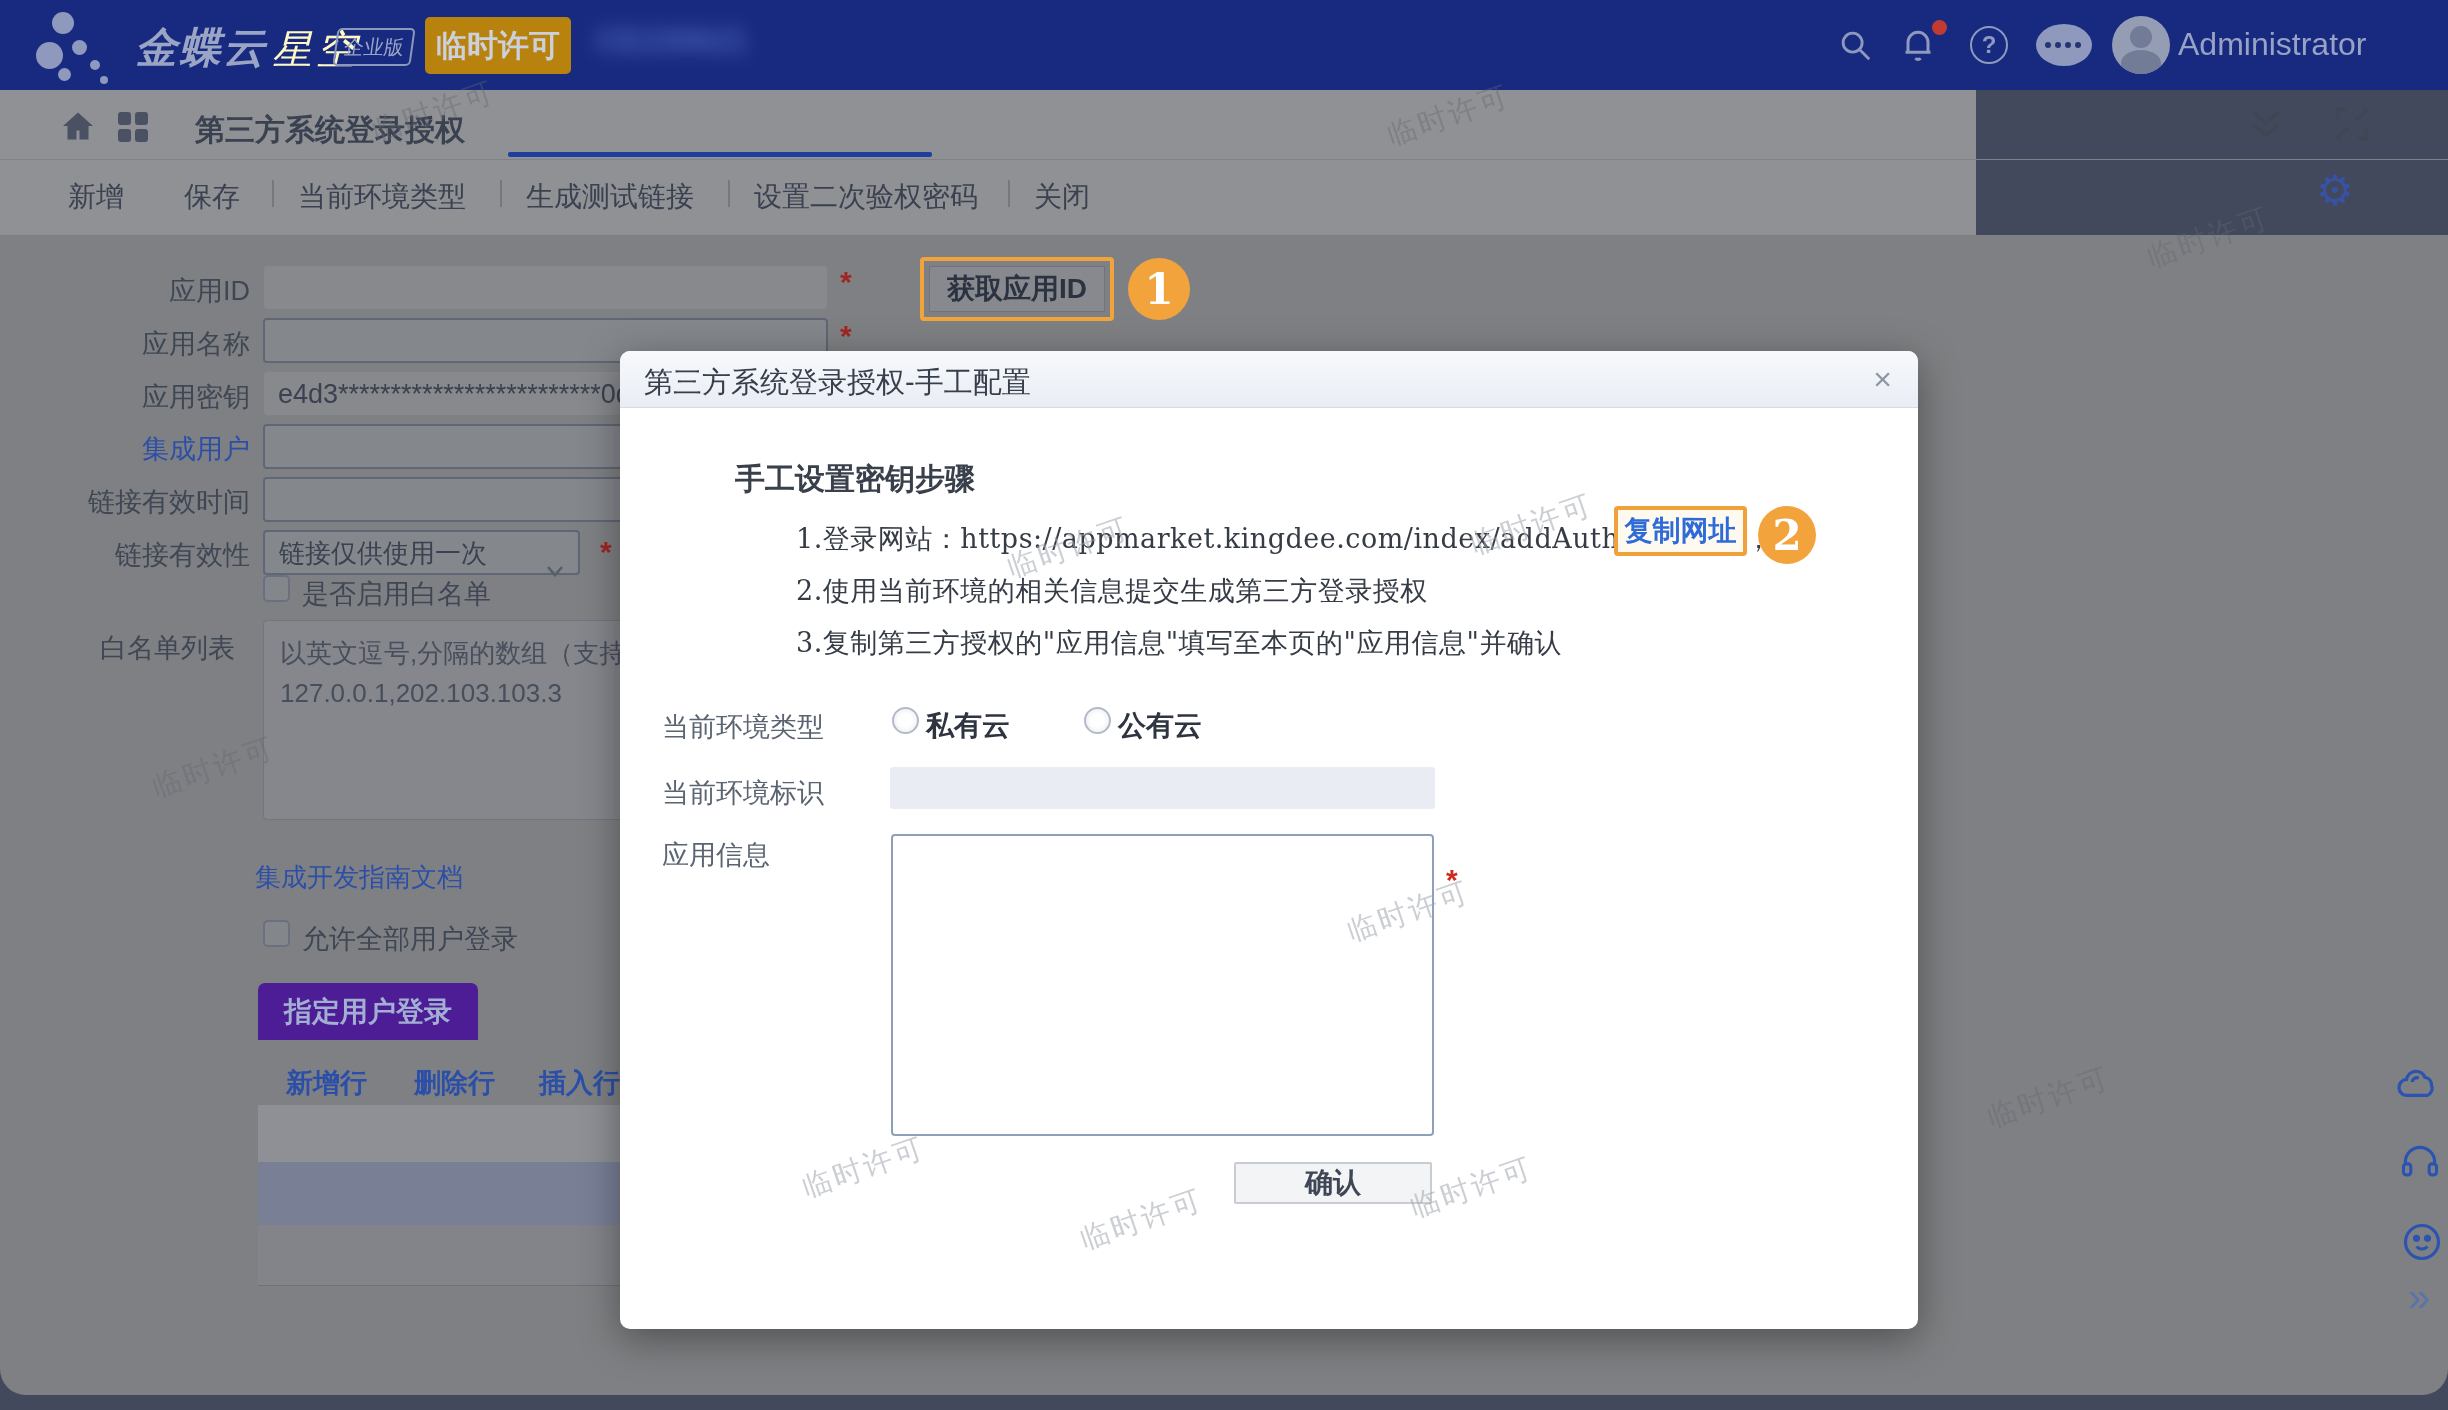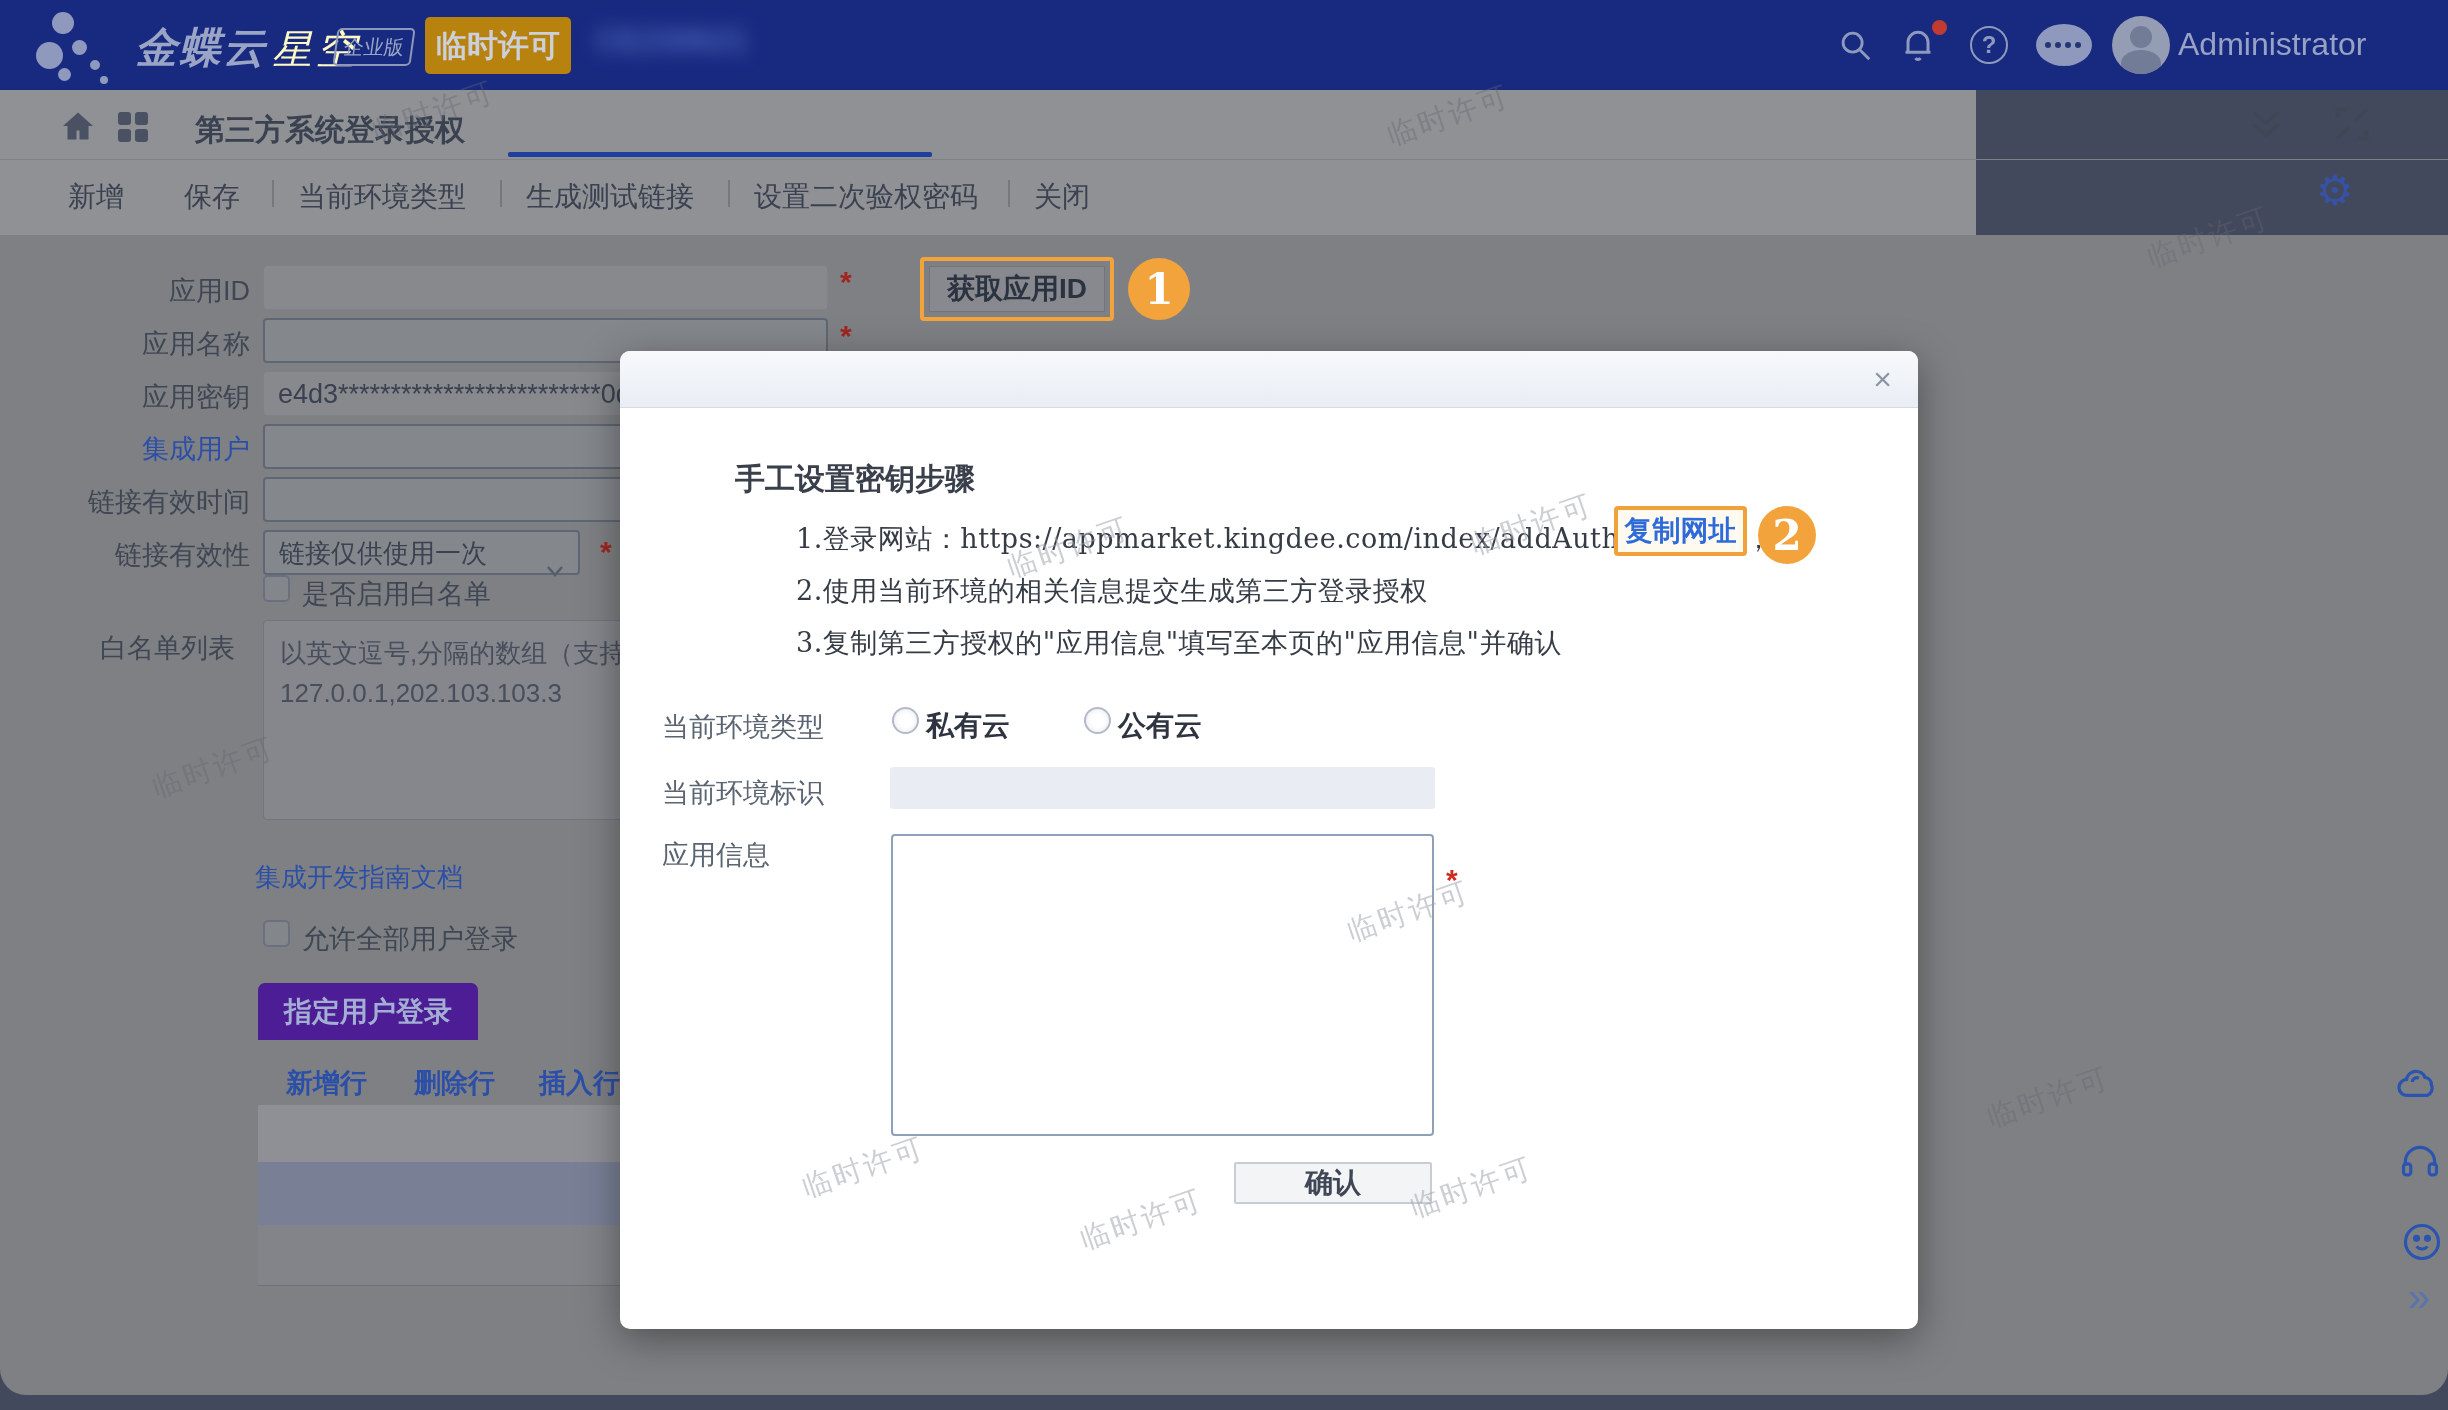--- a/index.html
+++ b/index.html
@@ -237,20 +237,21 @@
     <span class="sideicon" style="left:2408px;top:1040px;font-size:40px;color:#5a73ae;">»</span>
   </div>
 
   <span class="getid-outer" style="z-index:30;">
     <span class="getid-inner">获取应用ID</span>
   </span>
   <span class="numbadge" style="left:1128px;top:258px;">1</span>
 
   <div class="modal">
     <div class="mhead">
+      <span class="mtitle">第三方系统登录授权-手工配置</span>
       <span class="mclose">×</span>
     </div>
 
     <span class="msteph serif">手工设置密钥步骤</span>
     <span class="mstep serif" style="top:170px;">1.登录网站：https://appmarket.kingdee.com/index/addAuthorization，或</span>
     <span class="mstep serif" style="top:222px;">2.使用当前环境的相关信息提交生成第三方登录授权</span>
     <span class="mstep serif" style="top:274px;">3.复制第三方授权的"应用信息"填写至本页的"应用信息"并确认</span>
     <span class="copybtn">复制网址</span>
 
     <span class="mlbl serif" style="top:358px;">当前环境类型</span>

